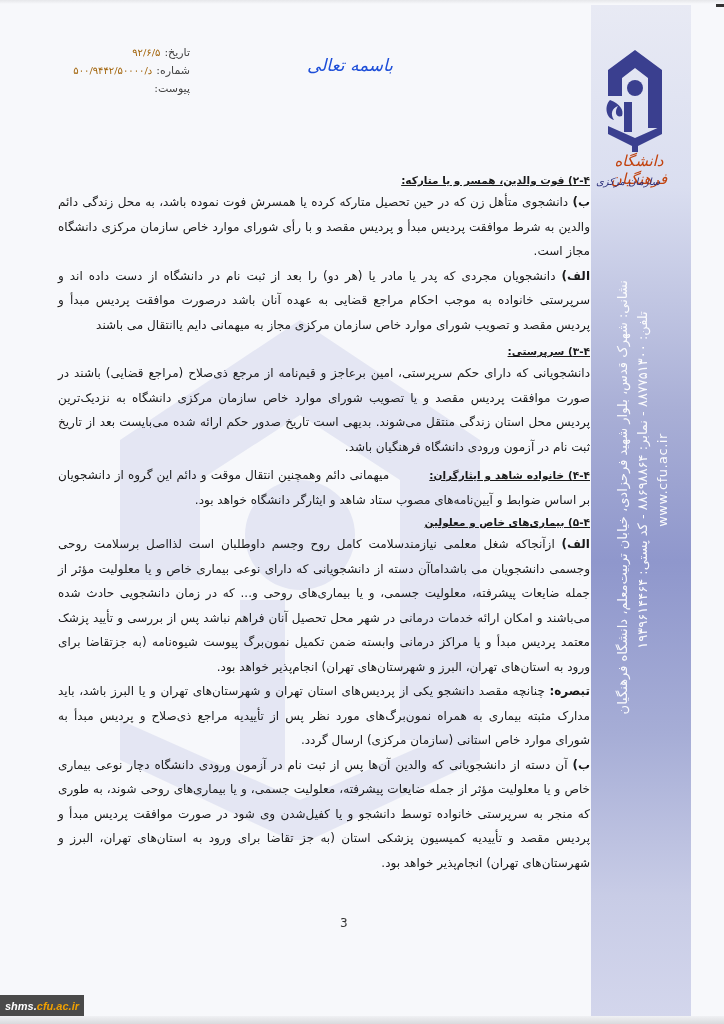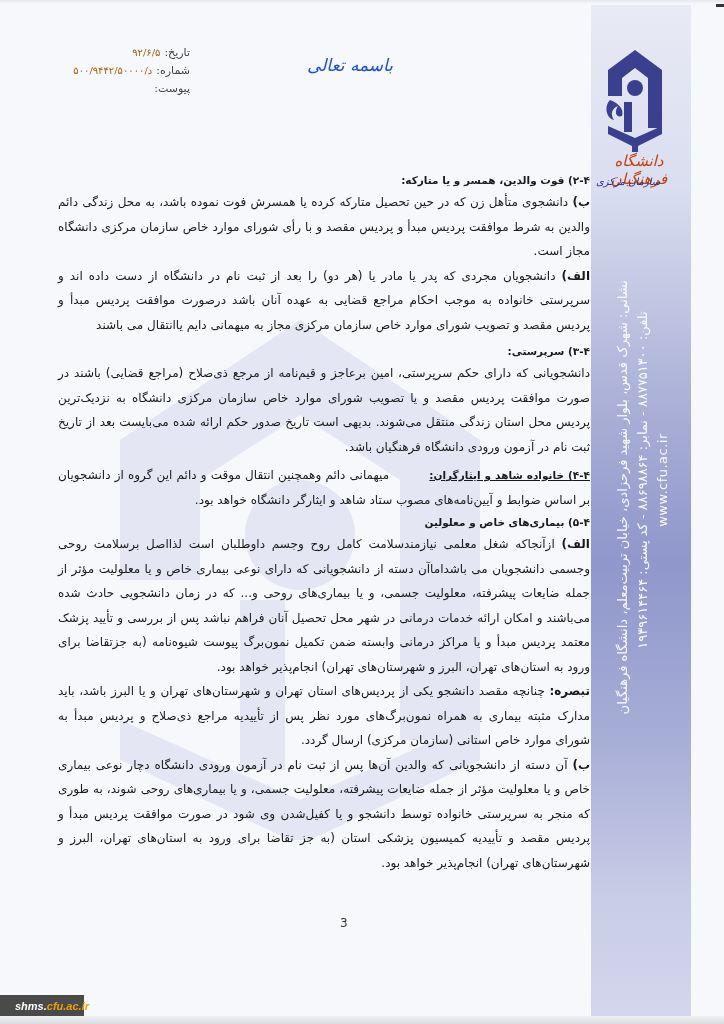--- a/index.html
+++ b/index.html
@@ -66,34 +66,34 @@
     .watermark {
       position: absolute; left: 110px; top: 320px; width: 380px; height: 520px; opacity: 0.13;
     }
 
     
     .content {
       position: absolute; left: 58px; top: 170px; width: 532px; direction: rtl;
       font-size: 12px; line-height: 24.5px; text-align: justify; text-align-last: right;
     }
     .section-head {
-      font-weight: bold; font-size: 10.5px; line-height: 20px;
+      font-weight: bold; font-size: 10.5px; text-decoration: underline; line-height: 20px;
     }
     .para { margin: 0; }
     .para .lead { font-weight: bold; }
     .inline-head { font-weight: bold; font-size: 10.5px; text-decoration: underline; margin-left: 36px; }
     .gap-s { height: 4px; }
 
     .page-number {
       position: absolute; left: 340px; top: 916px; font-size: 12px; color: #333;
     }
     .site-badge {
       position: absolute; left: 0; top: 995px; width: 84px; height: 22px; background: #4a4a4a;
       font-family: "Liberation Sans", sans-serif; font-style: italic; font-weight: bold; font-size: 11px;
-      line-height: 22px; padding-left: 15px; box-sizing: border-box; white-space: nowrap;
+      line-height: 22px; padding-left: 5px; box-sizing: border-box; white-space: nowrap;
     }
     .site-badge .a { color: #ffffff; }
     .site-badge .b { color: #f0a000; }
   </style>
 </head>
 <body>
 
 <div class="page-shadow-top"></div>
 <div class="top-right-mark"></div>
 

